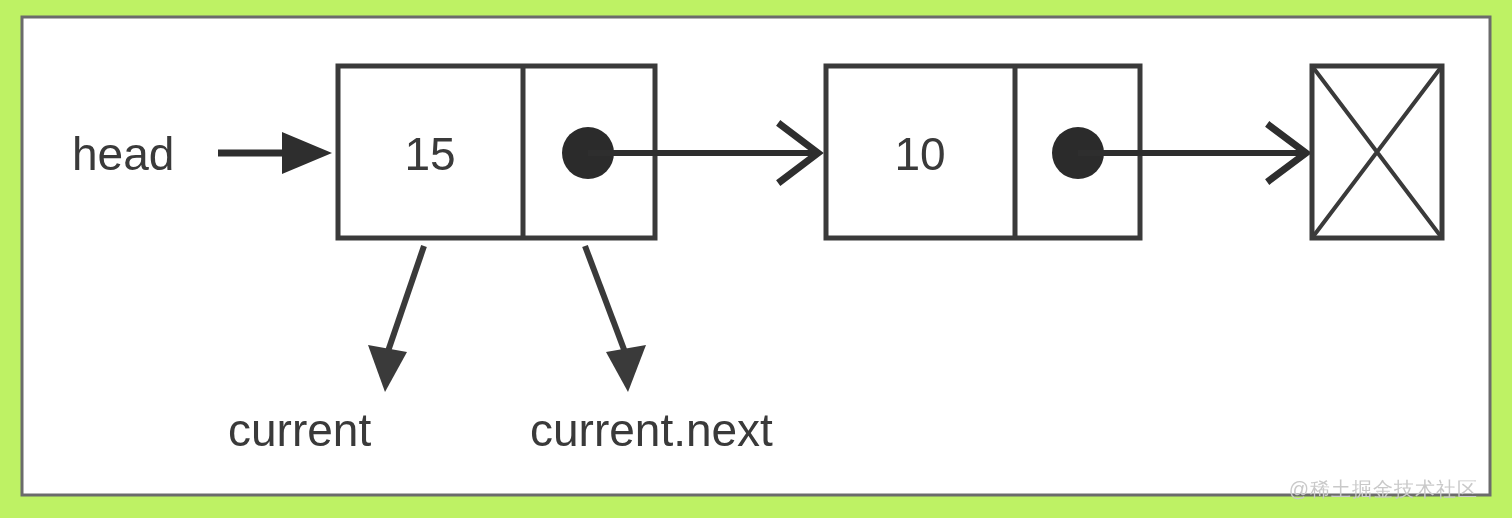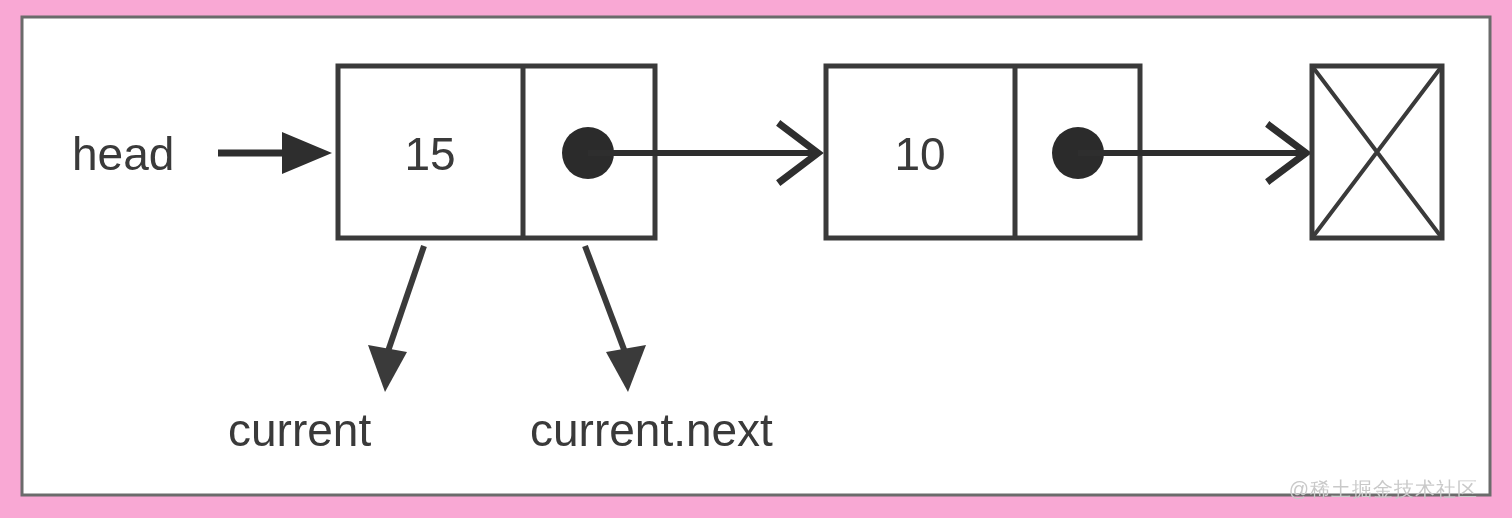--- a/index.html
+++ b/index.html
@@ -4,21 +4,21 @@
 <style>
   html, body {
     margin: 0;
     padding: 0;
     background: #ffffff;
   }
   #canvas {
     position: relative;
     width: 1512px;
     height: 518px;
-    background: #f9a8d4;
+    background: #bef264;
     overflow: hidden;
     font-family: "Liberation Sans", sans-serif;
   }
   #diagram-svg {
     position: absolute;
     left: 0;
     top: 0;
     width: 1512px;
     height: 518px;
   }

